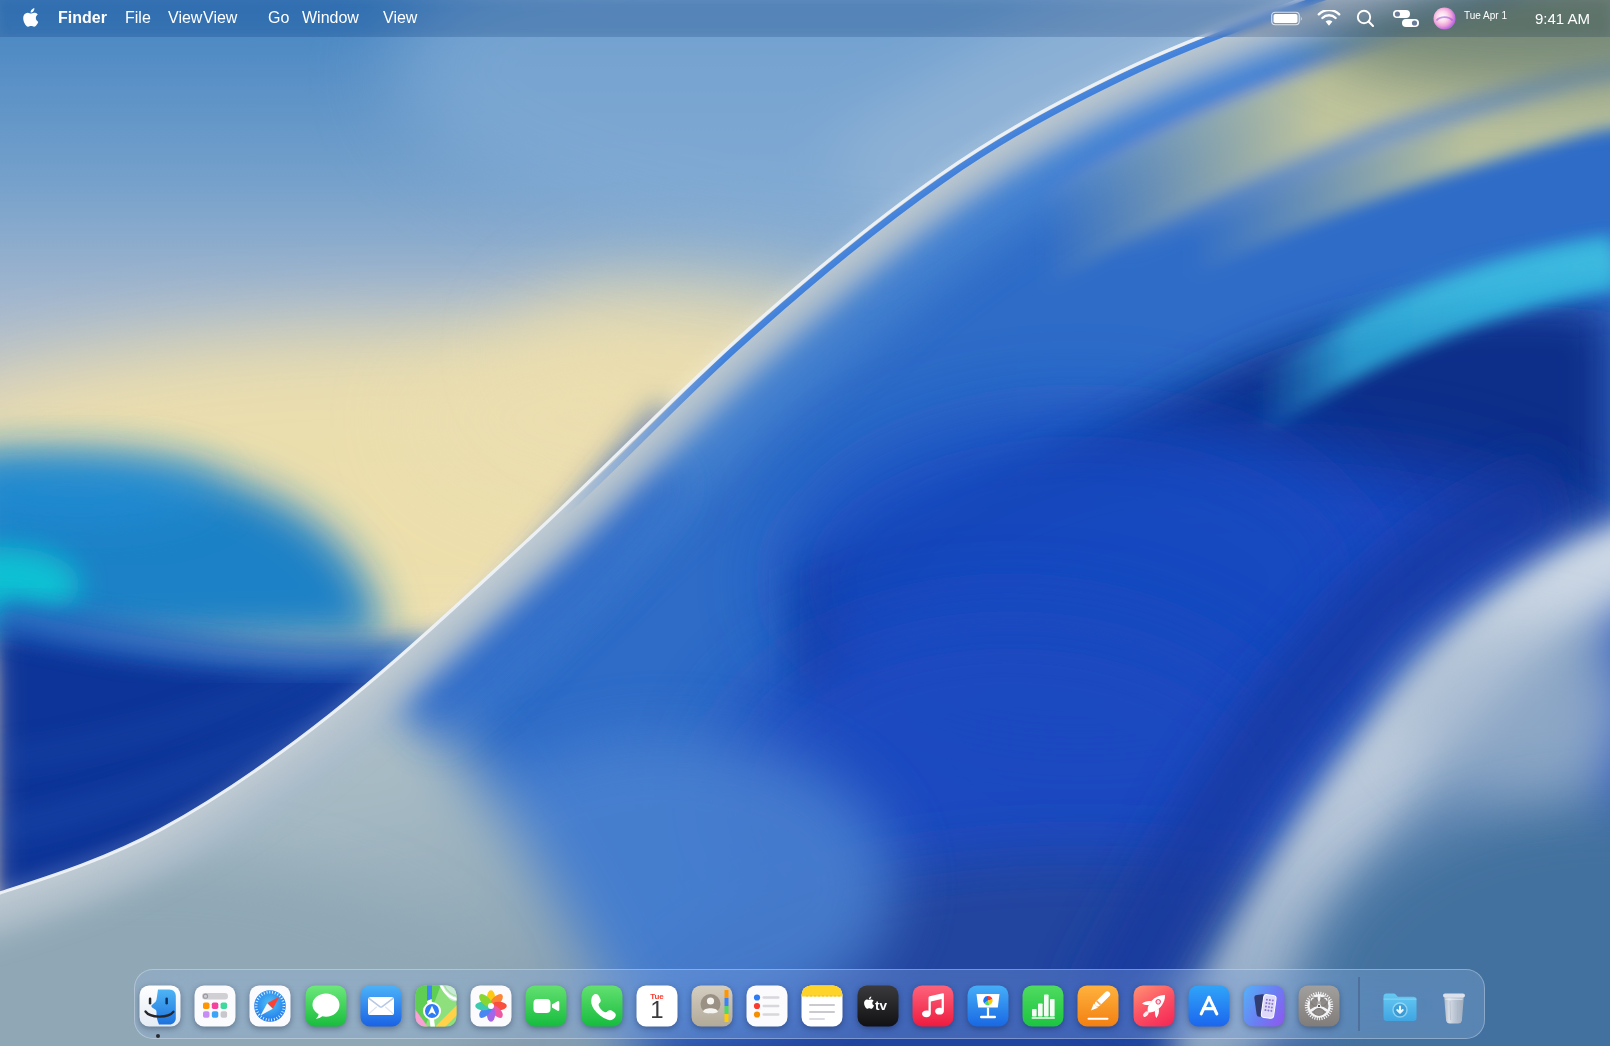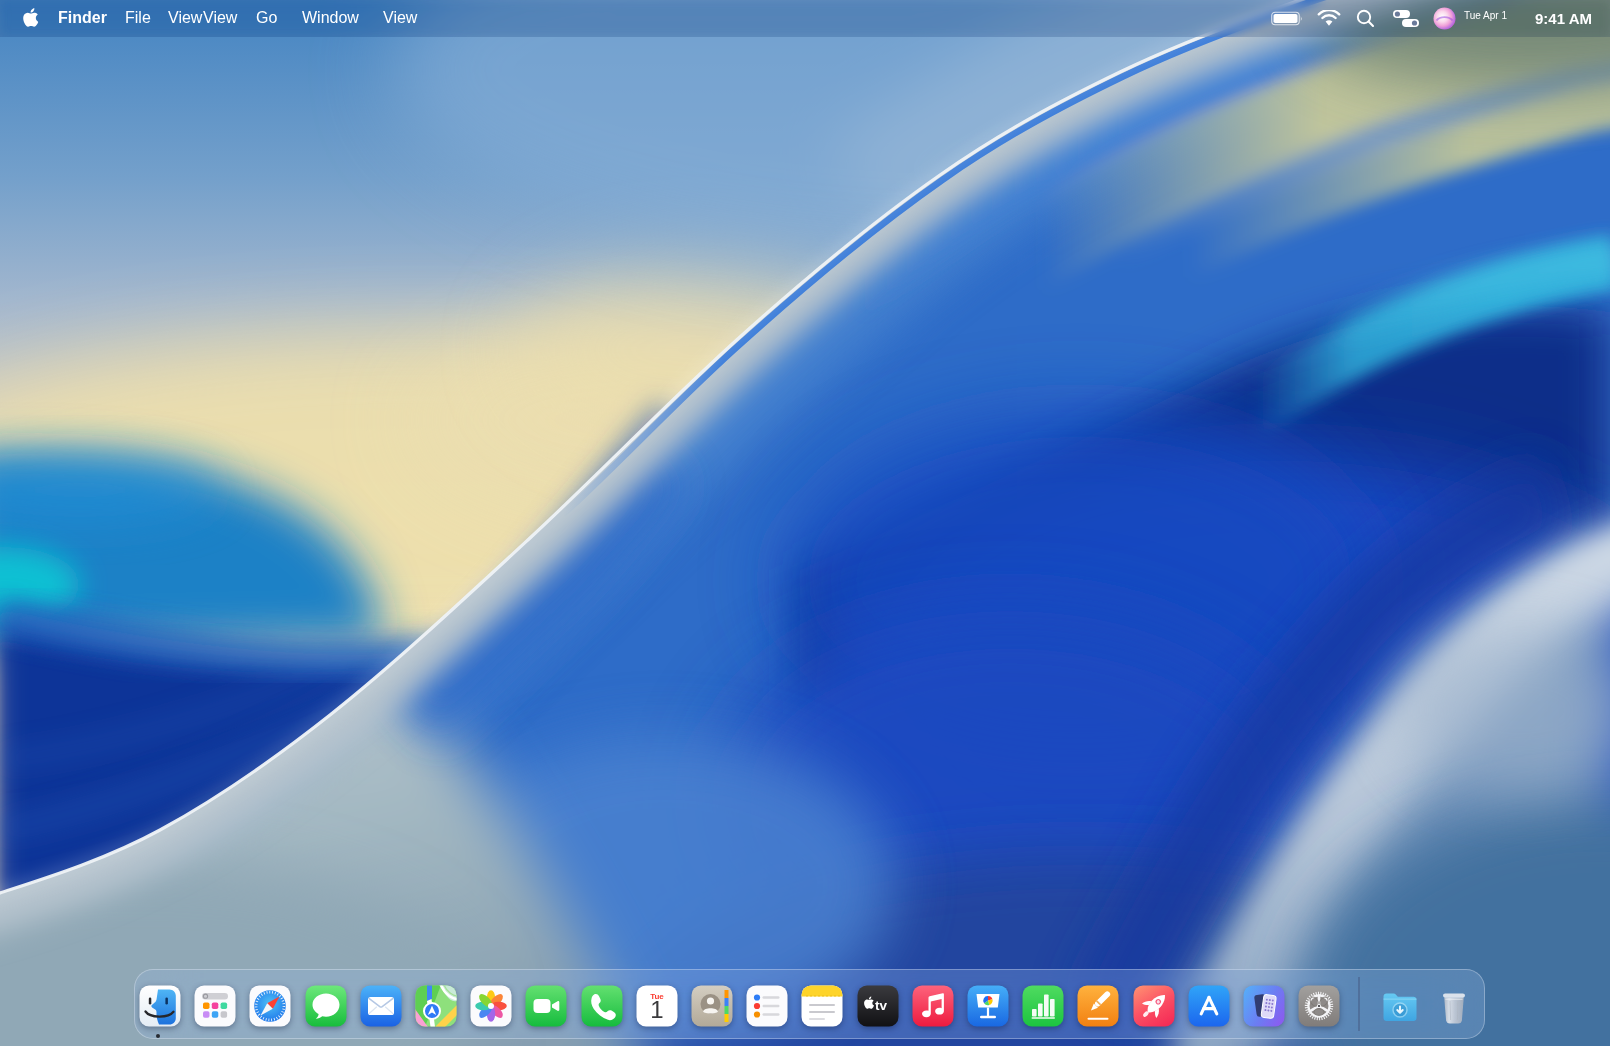--- a/index.html
+++ b/index.html
@@ -170,21 +170,21 @@
 
 <div id="menubar">
 <svg style="position:absolute;left:21px;top:7px" width="18" height="21" viewBox="0 0 18 21">
 <path fill="#fff" d="M14.8,11.1c0-2.3,1.9-3.4,2-3.5c-1.1-1.6-2.8-1.8-3.4-1.8c-1.4-0.1-2.8,0.8-3.5,0.8c-0.7,0-1.9-0.8-3.1-0.8C5.3,5.8,3.8,6.7,3,8.1c-1.6,2.8-0.4,7,1.2,9.3c0.8,1.1,1.7,2.4,2.9,2.3c1.2,0,1.6-0.7,3-0.7c1.4,0,1.8,0.7,3,0.7c1.3,0,2.1-1.1,2.8-2.2c0.9-1.3,1.3-2.6,1.3-2.6C17.2,14.8,14.8,13.8,14.8,11.1z"></path>
 <path fill="#fff" d="M12.4,4.2C13,3.4,13.5,2.3,13.4,1.2c-1,0-2.1,0.7-2.8,1.5C10,3.4,9.5,4.5,9.6,5.6C10.7,5.7,11.8,5,12.4,4.2z"></path>
 </svg>
 <span class="mi" style="left:58px;font-weight:bold">Finder</span>
 <span class="mi" style="left:125px">File</span>
 <span class="mi" style="left:168px">View</span>
 <span class="mi" style="left:203px">View</span>
-<span class="mi" style="left:256px">Go</span>
+<span class="mi" style="left:268px">Go</span>
 <span class="mi" style="left:302px">Window</span>
 <span class="mi" style="left:383px">View</span>
 <svg style="position:absolute;left:1271px;top:11px" width="32" height="15" viewBox="0 0 32 15">
 <rect x="0.75" y="1.25" width="27.5" height="12.5" rx="3.4" fill="none" stroke="#fff" stroke-width="1.1" opacity="0.75"></rect>
 <rect x="2.5" y="3" width="24" height="9" rx="1.8" fill="#fff"></rect>
 <path d="M 29.8,5 Q 31.6,7.5 29.8,10 Z" fill="#fff" opacity="0.7"></path>
 </svg>
 <svg style="position:absolute;left:1317px;top:10px" width="24" height="17" viewBox="0 0 24 17">
 <path d="M12,15.8 L8.6,11.6 a5.4,5.4 0 0 1 6.8,0 Z" fill="#fff"></path>
 <path d="M5.4,8 a9.4,9.4 0 0 1 13.2,0" fill="none" stroke="#fff" stroke-width="2.4" stroke-linecap="round"></path>
@@ -208,21 +208,21 @@
 <stop offset="0.56" stop-color="#f0a0d8"></stop>
           <stop offset="0.78" stop-color="#b86ae0"></stop>
 <stop offset="0.92" stop-color="#e85a9c"></stop>
           <stop offset="1" stop-color="#ef8448"></stop>
         </radialGradient>
       </defs>
 <circle cx="11.5" cy="11.5" r="11" fill="url(#siri)"></circle>
 <path d="M3.5,13.5 C7,9 16,9 19.5,13.5" stroke="#9a4ae0" stroke-width="1.8" fill="none" opacity="0.55"></path>
 </svg>
 <span class="mi" style="left:1464px;font-weight:500;font-size:10px;top:10px">Tue Apr 1</span>
-<span class="mi" style="left:1535px;font-weight:700;font-size:15px;top:10px">9:41 AM</span>
+<span class="mi" style="left:1535px;font-weight:400;font-size:15px;top:10px">9:41 AM</span>
 </div>
 <div id="dock"></div>
 <svg class="ic" style="left:139px" viewBox="0 0 42 42">
 <defs>
       <linearGradient id="fnd" x1="0" y1="0" x2="0" y2="1">
         <stop offset="0" stop-color="#4fb5f5"></stop>
         <stop offset="1" stop-color="#1d72dd"></stop>
       </linearGradient>
 <linearGradient id="fndw" x1="0" y1="0" x2="0" y2="1">
         <stop offset="0" stop-color="#ffffff"></stop>

